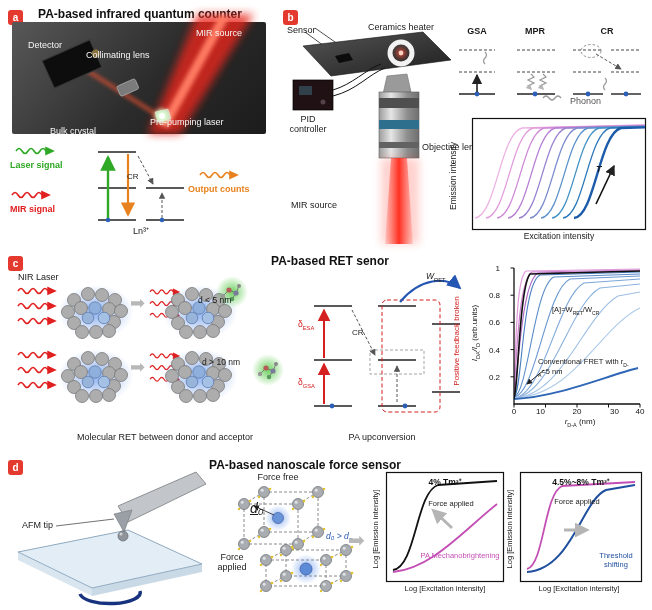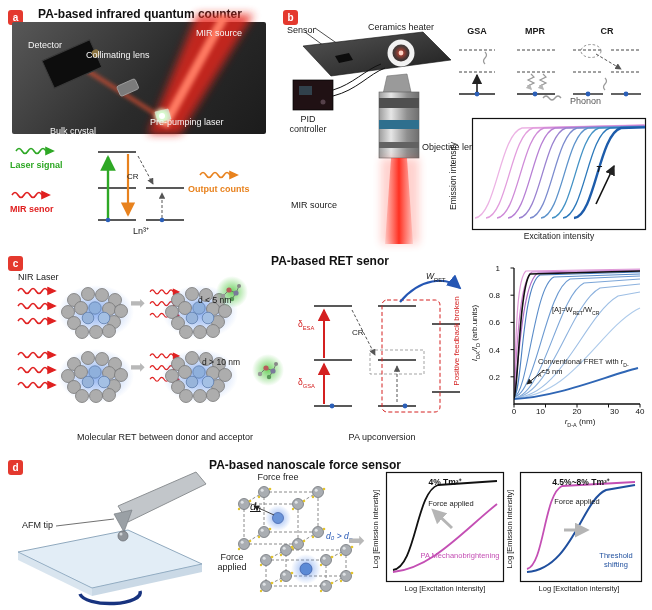--- a/index.html
+++ b/index.html
@@ -175,21 +175,21 @@
   <circle cx="96" cy="82" r="2.3" fill="#2b5fb8"></circle>
       <circle cx="150" cy="82" r="2.3" fill="#2b5fb8"></circle>
 </svg>
 <svg width="40" height="12" style="left:16px;top:146px;">
       <use href="#sq1" stroke="#2ea825" fill="#2ea825" stroke-width="1.6"></use>
     </svg>
 <span class="lbl b" style="left:10px;top:160px;color:#2ea825;">Laser signal</span>
 <svg width="40" height="12" style="left:12px;top:190px;">
       <use href="#sq1" stroke="#e02020" fill="#e02020" stroke-width="1.6"></use>
     </svg>
-<span class="lbl b" style="left:10px;top:204px;color:#e02020;">MIR senor</span>
+<span class="lbl b" style="left:10px;top:204px;color:#e02020;">MIR signal</span>
 <svg width="40" height="12" style="left:200px;top:170px;">
       <use href="#sq1" stroke="#e8821e" fill="#e8821e" stroke-width="1.6"></use>
     </svg>
 <span class="lbl b" style="left:188px;top:184px;color:#e8821e;">Output counts</span>
 <span class="lbl" style="left:127px;top:172px;font-size:8px;">CR</span>
 <span class="lbl c" style="left:121px;top:226px;width:40px;">Ln³⁺</span>
 
 <div class="badge" style="left:283px;top:10px;">b</div>
 
 <svg width="172" height="228" style="left:283px;top:20px;">
@@ -420,21 +420,21 @@
   <line x1="54" y1="33" x2="34" y2="24" stroke="#333" stroke-width="0.9" marker-end="url(#mk-k)"></line>
   <use href="#fs" transform="translate(24,22)"></use>
       <use href="#fs" transform="translate(78,22)"></use>
   <use href="#fs" transform="translate(24,62)"></use>
       <use href="#fs" transform="translate(78,62)"></use>
   <use href="#fs" transform="translate(44,10)"></use>
       <use href="#fs" transform="translate(98,10)"></use>
   <use href="#fs" transform="translate(44,50)"></use>
       <use href="#fs" transform="translate(98,50)"></use>
 </svg>
-<span class="lbl" style="left:250px;top:500px;font-size:11px;font-style:italic;text-decoration:underline;">d₀</span>
+<span class="lbl" style="left:250px;top:500px;font-size:14px;font-style:italic;text-decoration:underline;">d₀</span>
 
 <span class="lbl c wrap" style="left:208px;top:552px;width:48px;">Force applied</span>
 <svg width="110" height="62" style="left:252px;top:542px;">
   <g stroke="#8a8a8a" stroke-width="1" stroke-dasharray="3,2" fill="none">
     <rect x="14" y="18" width="60" height="26"></rect>
     <rect x="34" y="8" width="60" height="26"></rect>
     <line x1="14" y1="18" x2="34" y2="8"></line>
         <line x1="74" y1="18" x2="94" y2="8"></line>
     <line x1="14" y1="44" x2="34" y2="34"></line>
         <line x1="74" y1="44" x2="94" y2="34"></line>

